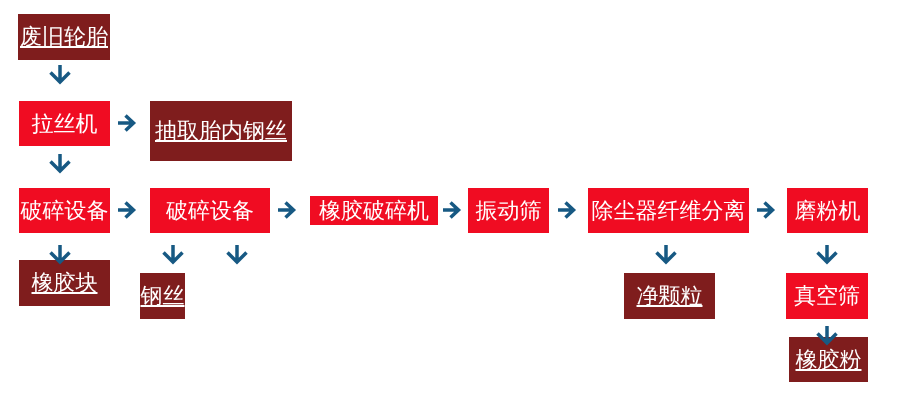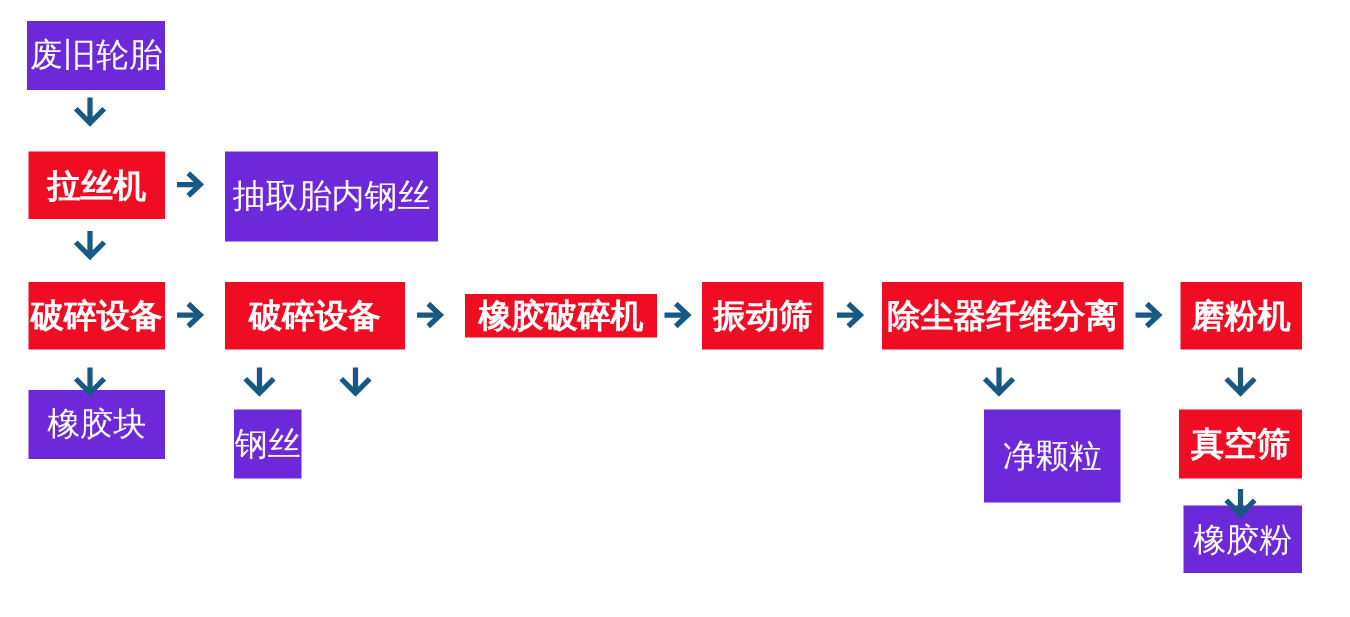--- a/index.html
+++ b/index.html
@@ -16,22 +16,22 @@
     display: flex;
     align-items: center;
     justify-content: center;
     color: #ffffff;
     font-size: 22px;
     font-weight: 400;
     white-space: nowrap;
     letter-spacing: 0px;
     box-sizing: border-box;
   }
-  .node.red  { background: #f00c22; font-weight: bold; }
-  .node.blue { background: #6d28d9; }
+  .node.red  { background: #f00c22; }
+  .node.blue { background: #7f1d1d; text-decoration: underline; }
   .arrow { position: absolute; }
   .ap {
     stroke: #175983;
     stroke-width: 3.5;
     fill: none;
     stroke-linecap: butt;
     stroke-linejoin: miter;
   }
 </style>
 </head>
@@ -42,22 +42,22 @@
   <div class="node blue" style="left:18px;  top:14px;  width:92px;  height:46px">废旧轮胎</div>
   <div class="node red" style="left:19px;  top:101px; width:91px;  height:45px">拉丝机</div>
   <div class="node blue" style="left:150px; top:101px; width:142px; height:60px">抽取胎内钢丝</div>
   <div class="node red" style="left:19px;  top:188px; width:91px;  height:45px">破碎设备</div>
   <div class="node red" style="left:150px; top:188px; width:120px; height:45px">破碎设备</div>
   <div class="node red" style="left:310px; top:196px; width:128px; height:29px">橡胶破碎机</div>
   <div class="node red" style="left:468px; top:188px; width:81px;  height:45px">振动筛</div>
   <div class="node red" style="left:787px; top:188px; width:81px;  height:45px">磨粉机</div>
   <div class="node red" style="left:588px; top:188px; width:161px; height:45px">除尘器纤维分离</div>
   <div class="node blue" style="left:19px;  top:260px; width:91px;  height:46px">橡胶块</div>
-  <div class="node blue" style="left:156px; top:273px; width:45px;  height:46px">钢丝</div>
-  <div class="node blue" style="left:656px; top:273px; width:91px;  height:62px">净颗粒</div>
+  <div class="node blue" style="left:140px; top:273px; width:45px;  height:46px">钢丝</div>
+  <div class="node blue" style="left:624px; top:273px; width:91px;  height:46px">净颗粒</div>
   <div class="node red" style="left:786px; top:273px; width:82px;  height:46px">真空筛</div>
   <div class="node blue" style="left:789px; top:337px; width:79px;  height:45px">橡胶粉</div>
 
   <svg class="arrow" style="left:47px;  top:64px" width="26" height="24" viewBox="0 0 26 24">
       <path class="ap" d="M13 1 V16 M3.5 8.5 L13 18 L22.5 8.5"></path>
     </svg>
   <svg class="arrow" style="left:47px;  top:153px" width="26" height="24" viewBox="0 0 26 24">
       <path class="ap" d="M13 1 V16 M3.5 8.5 L13 18 L22.5 8.5"></path>
     </svg>
   <svg class="arrow" style="left:47px;  top:244px" width="26" height="24" viewBox="0 0 26 24">

